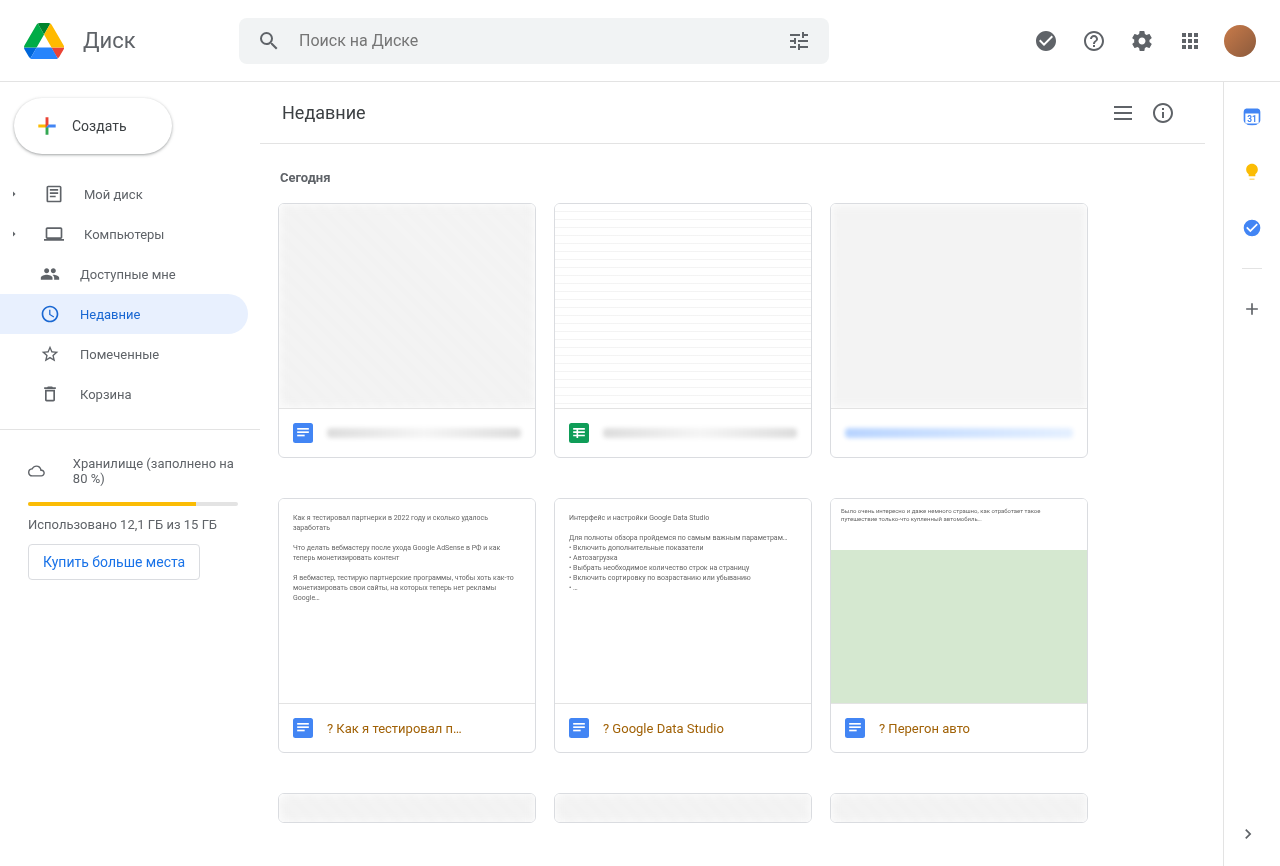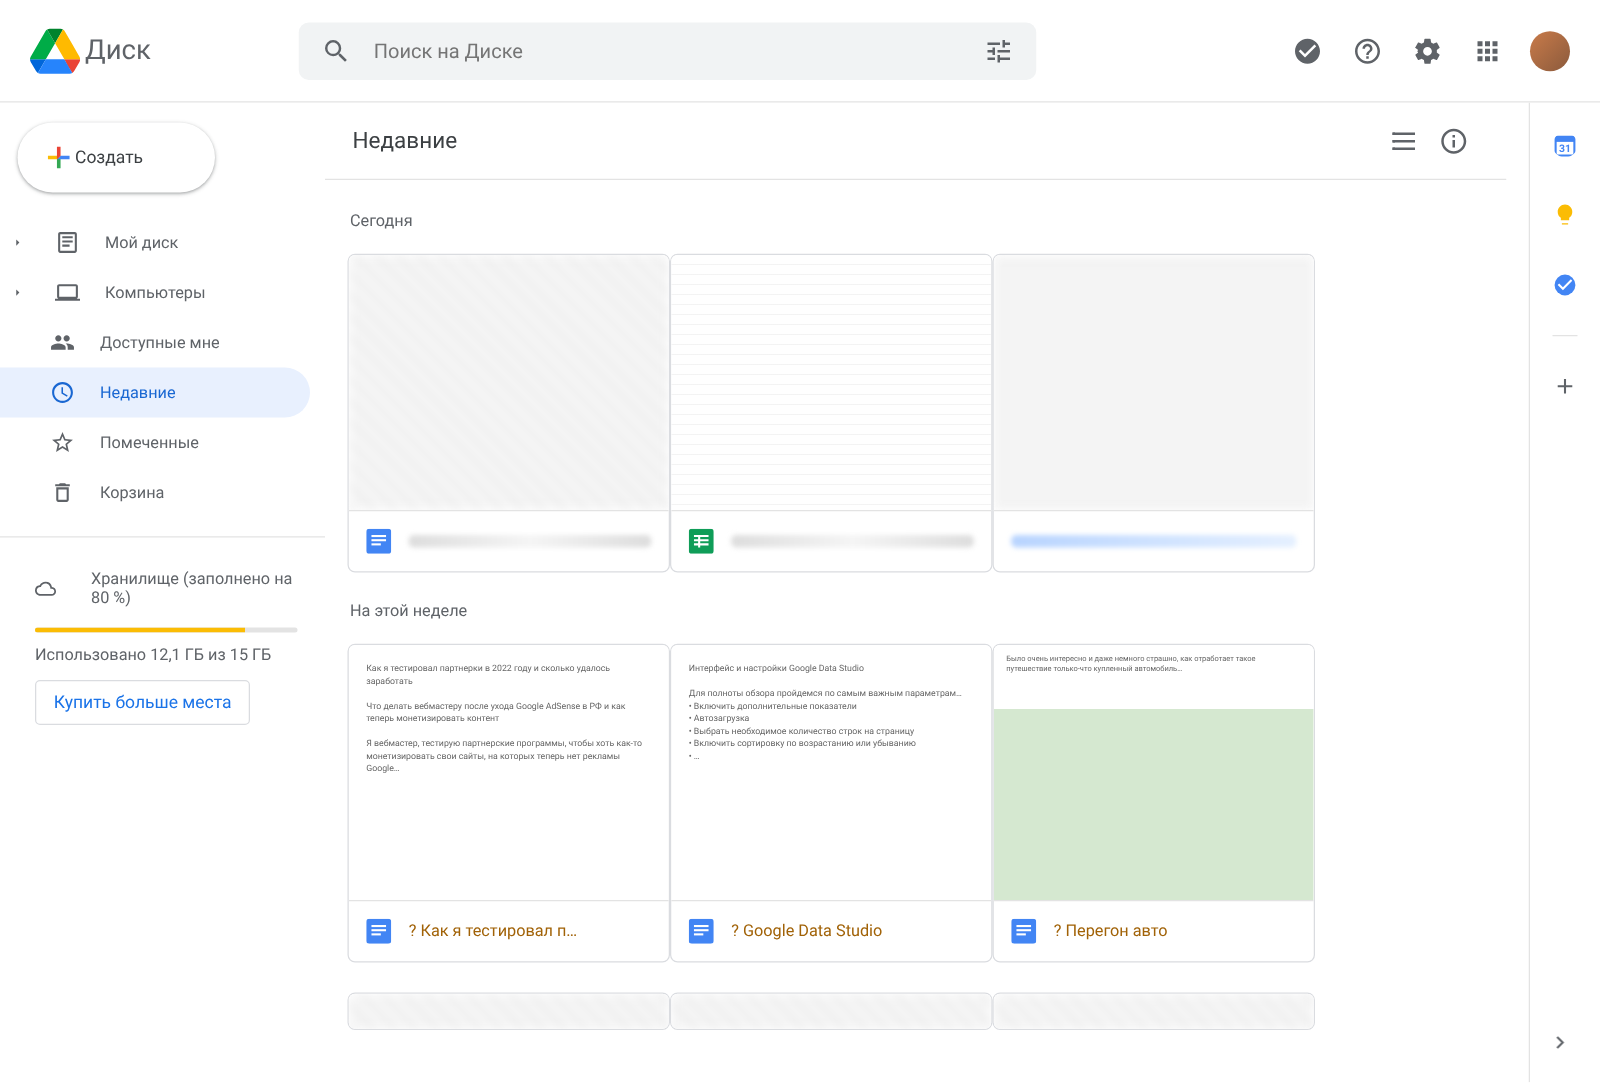--- a/index.html
+++ b/index.html
@@ -1,31 +1,31 @@
 <!DOCTYPE html>
 <html><head>
 <meta charset="utf-8">
 <style>
 *{margin:0;padding:0;box-sizing:border-box;font-family:Roboto,Arial,sans-serif}
 body{background:#fff;color:#3c4043;overflow:hidden}
 .app{display:flex;flex-direction:column;height:866px;width:1280px}
 .header{display:flex;align-items:center;height:82px;padding:0 24px 0 12px;border-bottom:1px solid #e3e3e3}
-.logo-wrap{display:flex;align-items:center;gap:4px;width:227px;padding-left:12px}
+.logo-wrap{display:flex;align-items:center;gap:19px;width:227px;padding-left:12px}
 .logo-icon{width:40px;height:40px}
 .logo-text{font-size:22px;color:#5f6368}
 .search{display:flex;align-items:center;background:#f1f3f4;border-radius:8px;height:46px;width:590px;padding:0 8px}
 .search-icon{width:24px;height:24px;padding:10px;box-sizing:content-box;fill:#5f6368;cursor:pointer}
 .search input{border:none;background:transparent;outline:none;font-size:16px;color:#8b5cf6;flex:1;padding:0 8px}
 .search-tune{width:24px;height:24px;padding:10px;box-sizing:content-box;fill:#5f6368;cursor:pointer}
 .header-icons{display:flex;align-items:center;gap:4px;margin-left:auto}
 .hicon{width:24px;height:24px;padding:10px;box-sizing:content-box;fill:#5f6368;cursor:pointer;border-radius:50%}
 .avatar{width:32px;height:32px;border-radius:50%;background:linear-gradient(135deg,#c97b4a,#8b5a3c);margin-left:8px;cursor:pointer}
 .body{display:flex;flex:1;overflow:hidden}
 .sidebar{width:260px;display:flex;flex-direction:column;padding-top:8px}
-.create-btn{display:flex;align-items:center;height:56px;padding:0 20px;margin:8px 0 16px 14px;width:158px;border-radius:28px;box-shadow:0 1px 2px rgba(60,64,67,.3),0 1px 3px 1px rgba(60,64,67,.15);cursor:pointer;background:#fff}
+.create-btn{display:flex;align-items:center;gap:12px;height:56px;padding:0 20px;margin:8px 0 16px 14px;width:158px;border-radius:28px;box-shadow:0 1px 2px rgba(60,64,67,.3),0 1px 3px 1px rgba(60,64,67,.15);cursor:pointer;background:#fff}
 .create-icon{width:26px;height:26px}
 .create-btn span{font-size:14px;color:#3c4043}
 .nav{display:flex;flex-direction:column;margin-top:4px}
 .nav-item{display:flex;align-items:center;height:40px;padding-left:24px;gap:20px;cursor:pointer;border-radius:0 20px 20px 0;margin-right:12px;font-size:13px;color:#5f6368}
 .nav-item.active{background:#e8f0fe;color:#1967d2}
 .nav-item.active .nicon{fill:#1967d2}
 .nav-expand{width:12px;margin-left:-16px;margin-right:4px;fill:#5f6368}
 .nicon{width:20px;height:20px;fill:#5f6368}
 .nav-spacer{height:16px;border-bottom:1px solid #e3e3e3;margin:0 0 10px}
 .storage{padding:0 22px 0 28px;margin-top:16px}
@@ -34,22 +34,22 @@
 .storage-head span{font-size:13px;color:#5f6368}
 .bar{height:4px;background:#e3e3e3;border-radius:2px;margin-bottom:10px;overflow:hidden}
 .bar-fill{height:100%;background:#fbbc04;width:80%}
 .storage-text{font-size:13px;color:#5f6368;line-height:18px;margin-bottom:10px}
 .buy{display:inline-block;border:1px solid #dadce0;border-radius:4px;padding:8px 14px;font-size:14px;color:#1a73e8;cursor:pointer;line-height:18px}
 .main{flex:1;display:flex;flex-direction:column;overflow:hidden;border-right:1px solid #e3e3e3}
 .main-head{display:flex;align-items:center;height:62px;padding:0 22px;border-bottom:1px solid #e3e3e3;margin:0 18px 0 0}
 .main-head h1{font-size:18px;font-weight:400;color:#3c4043;flex:1}
 .view-icon,.info-icon{width:24px;height:24px;fill:#5f6368;cursor:pointer;padding:8px;box-sizing:content-box;border-radius:50%}
 .content{flex:1;overflow-y:auto;padding:20px 14px 40px 18px}
-.section-title{font-size:13px;color:#5f6368;margin:6px 0 18px 2px;font-weight:400}
-.grid{display:flex;flex-wrap:wrap;margin-bottom:24px}
+.section-title{font-size:13px;color:#5f6368;margin:6px 0 18px 2px;font-weight:700}
+.grid{display:flex;gap:18px;flex-wrap:wrap;margin-bottom:40px}
 .card{width:258px;border:1px solid #dadce0;border-radius:6px;overflow:hidden;cursor:pointer;background:#fff}
 .thumb{height:205px;background:#fff;border-bottom:1px solid #e3e3e3;display:flex;align-items:center;justify-content:center;overflow:hidden}
 .thumb-lines{width:100%;height:100%;background:repeating-linear-gradient(#fff 0 7px,#e8e8e8 7px 8px);opacity:.5}
 .thumb-blur{filter:blur(4px);width:100%;height:100%;background:repeating-linear-gradient(45deg,#eee 0 6px,#f8f8f8 6px 12px)}
 .card-foot{display:flex;align-items:center;height:48px;padding:0 14px;gap:14px}
 .ficon{width:20px;height:20px;flex-shrink:0}
 .fname{font-size:13px;color:#a16207;white-space:nowrap;overflow:hidden;text-overflow:ellipsis;flex:1}
 .fname-blur{height:10px;flex:1;background:linear-gradient(90deg,#ddd,#f5f5f5,#ddd);border-radius:4px;filter:blur(2px)}
 .rail{width:56px;display:flex;flex-direction:column;align-items:center;padding-top:16px;gap:20px}
 .rail-icon{width:20px;height:20px;cursor:pointer;padding:8px;box-sizing:content-box;border-radius:50%}
@@ -216,21 +216,20 @@
           <div class="card">
             <div class="thumb">
                 <div class="thumb-blur" style="background:repeating-linear-gradient(#f5f5f5 0 9px,#e5e5e5 9px 10px)"></div>
               </div>
             <div class="card-foot">
               <div class="fname-blur" style="background:linear-gradient(90deg,#b8d4ff,#e5f0ff)"></div>
             </div>
           </div>
         </div>
 
-        <div class="section-title">На этой неделе</div>
         <div class="grid">
           <div class="card">
             <div class="thumb">
                 <div class="thumb-blur" style="filter:none;background:#fff;padding:14px;font-size:7px;line-height:10px;color:#666">Как я тестировал партнерки в 2022 году и сколько удалось заработать<br><br>Что делать вебмастеру после ухода Google AdSense в РФ и как теперь монетизировать контент<br><br>Я вебмастер, тестирую партнерские программы, чтобы хоть как-то монетизировать свои сайты, на которых теперь нет рекламы Google…</div>
               </div>
             <div class="card-foot">
               <svg class="ficon" viewBox="0 0 24 24">
                   <rect fill="#4285f4" width="24" height="24" rx="3"></rect>
                   <rect fill="#fff" x="5" y="6" width="14" height="2"></rect>
                   <rect fill="#fff" x="5" y="10" width="14" height="2"></rect>

